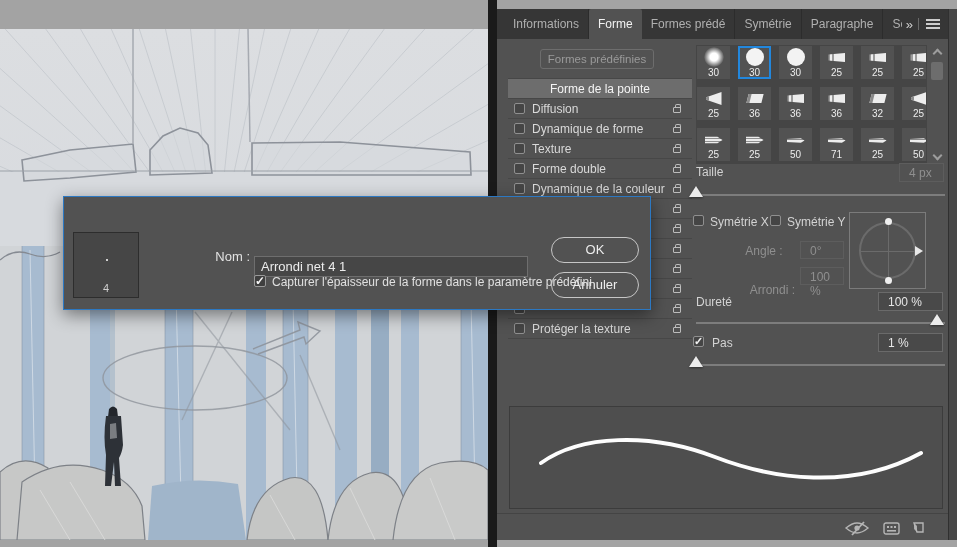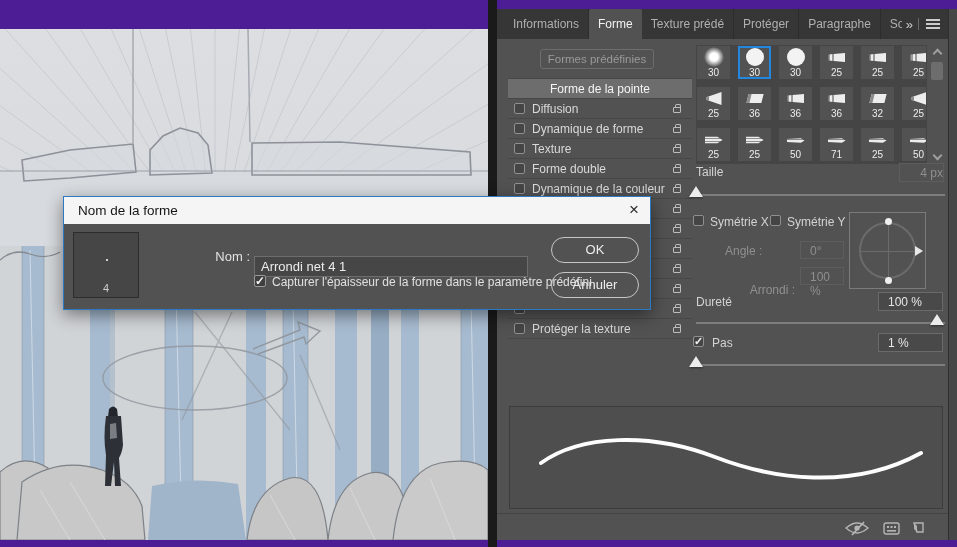--- a/index.html
+++ b/index.html
@@ -1,18 +1,18 @@
 <!DOCTYPE html>
 <html><head>
 <meta charset="utf-8">
 <style>
   * { margin:0; padding:0; box-sizing:border-box; }
   html,body { width:957px; height:547px; overflow:hidden; }
   body { font-family:"Liberation Sans", sans-serif; background:#262626; position:relative; }
-  #root { position:absolute; inset:0; width:957px; height:547px; background:#4c1d95; }
+  #root { position:absolute; inset:0; width:957px; height:547px; background:#a3a3a3; }
 
   
   #canvas-art { position:absolute; left:0; top:29px; width:488px; height:511px; display:block; }
 
   
   #panel-sep { position:absolute; left:488px; top:0; width:9px; height:547px; background:#1a1a1a; }
   #tabbar { position:absolute; left:497px; top:9px; width:451px; height:30px; background:#363636; display:flex; align-items:stretch; }
   #tabs { display:flex; overflow:hidden; flex:1; padding-left:7px; }
   .tab { line-height:30px; padding:0 9px; font-size:12px; color:#b0b0b0; border-right:1px solid #2c2c2c; white-space:nowrap; }
   .tab.active { background:#525252; color:#f2f2f2; border-right:none; border-radius:2px 2px 0 0; }
@@ -237,22 +237,22 @@
       <path d="M110,424 L116,423 L117,438 L110,439 Z" fill="#b9bcc0" opacity="0.55"></path>
     </g>
   </svg>
 
   <div id="panel-sep"></div>
 
   <div id="tabbar">
     <div id="tabs">
         <div class="tab">Informations</div>
         <div class="tab active">Forme</div>
-        <div class="tab">Texture prédé</div>
-        <div class="tab">Protéger</div>
+        <div class="tab">Formes prédé</div>
+        <div class="tab">Symétrie</div>
         <div class="tab">Paragraphe</div>
         <div class="tab">Source de dup</div>
       </div>
     <div id="tab-icons">
       <span class="dbl-chev">»</span>
       <span class="vdiv"></span>
       <span class="menu-ic"></span>
     </div>
   </div>
 
@@ -439,30 +439,30 @@
           <div class="bnum"></div>
         </div>
       </div>
     <div id="grid-scroll">
       <span class="chev up"></span>
       <span class="thumb"></span>
       <span class="chev down"></span>
     </div>
 
     <div class="plabel" style="left:199px;top:126px;">Taille</div>
-    <div class="vbox dim" style="left:402px;top:124px;width:45px;height:19px;text-align:right;">4 px</div>
+    <div class="vbox dim" style="left:402px;top:124px;width:45px;height:19px;">4 px</div>
     <div class="track" style="left:199px;top:155px;width:249px;"></div>
     <div class="handle" style="left:192px;top:147px;"></div>
 
     <span class="cb" style="position:absolute;left:196px;top:176px;"></span>
     <div class="plabel" style="left:213px;top:176px;">Symétrie X</div>
     <span class="cb" style="position:absolute;left:273px;top:176px;"></span>
     <div class="plabel" style="left:290px;top:176px;">Symétrie Y</div>
 
-    <div class="plabel dim" style="left:228px;top:205px;width:62px;text-align:left;">Angle :</div>
+    <div class="plabel dim" style="left:236px;top:205px;width:62px;text-align:center;">Angle :</div>
     <div class="vbox dim" style="left:303px;top:202px;width:44px;height:18px;">0°</div>
     <div class="plabel dim" style="left:226px;top:231px;width:72px;text-align:right;margin-top:13px;">Arrondi :</div>
     <div class="vbox dim" style="left:303px;top:228px;width:44px;height:18px;">100 %</div>
 
     <div id="circle-widget">
       <div class="ring"></div>
       <div class="hline"></div>
         <div class="vline"></div>
       <div class="dot t"></div>
       <div class="dot b"></div>
@@ -503,24 +503,20 @@
     </svg>
     <svg class="fic" style="left:412px;top:482px;" width="16" height="15">
       <path d="M5,2 H14 V11 H8 Z" fill="none" stroke="#b5b5b5" stroke-width="1.4"></path>
       <path d="M5,2 L5,8 L8,11 L8,5 Z" fill="#b5b5b5" opacity="0.9"></path>
     </svg>
   </div>
 
   <div id="right-edge"></div>
 
   <div id="dialog">
-    <div id="dlg-title">
-      <span class="t">Nom de la forme</span>
-      <span id="dlg-close">×</span>
-    </div>
     <div id="dlg-body">
       <div id="dlg-thumb">
         <span class="dot"></span>
         <span class="sz">4</span>
       </div>
       <div id="dlg-nom-label">Nom :</div>
       <input id="dlg-input" type="text" value="Arrondi net 4 1" style="">
       <span id="dlg-cb"></span>
       <div id="dlg-cb-label">Capturer l'épaisseur de la forme dans le paramètre prédéfini</div>
       <div class="dlg-btn" id="dlg-ok">OK</div>

